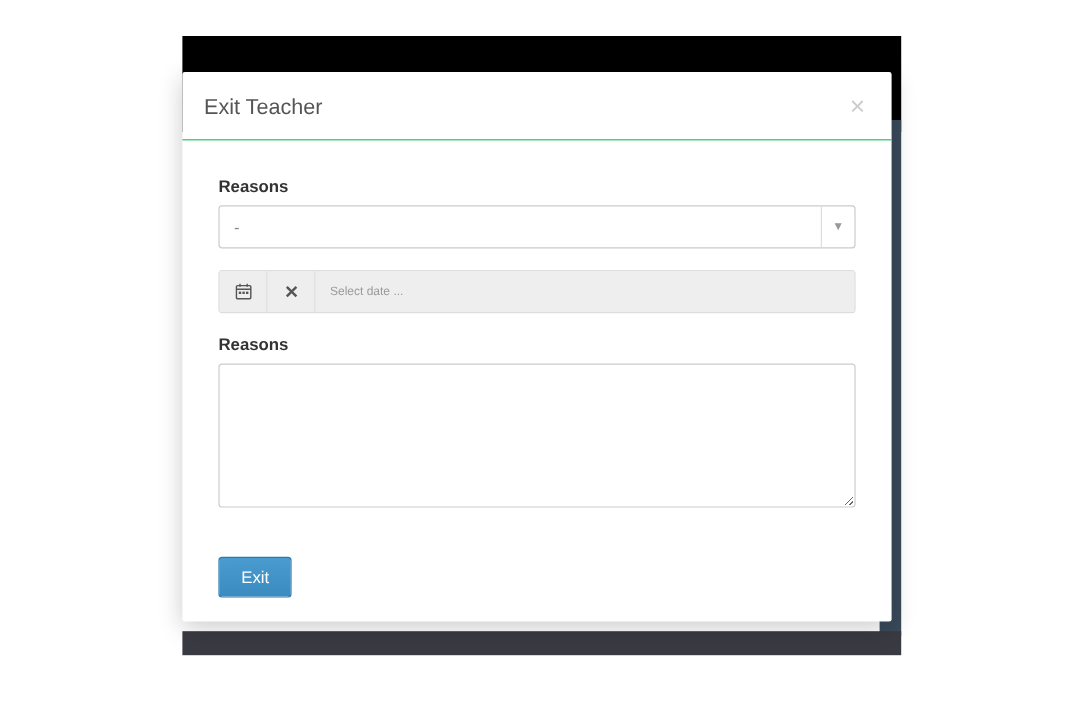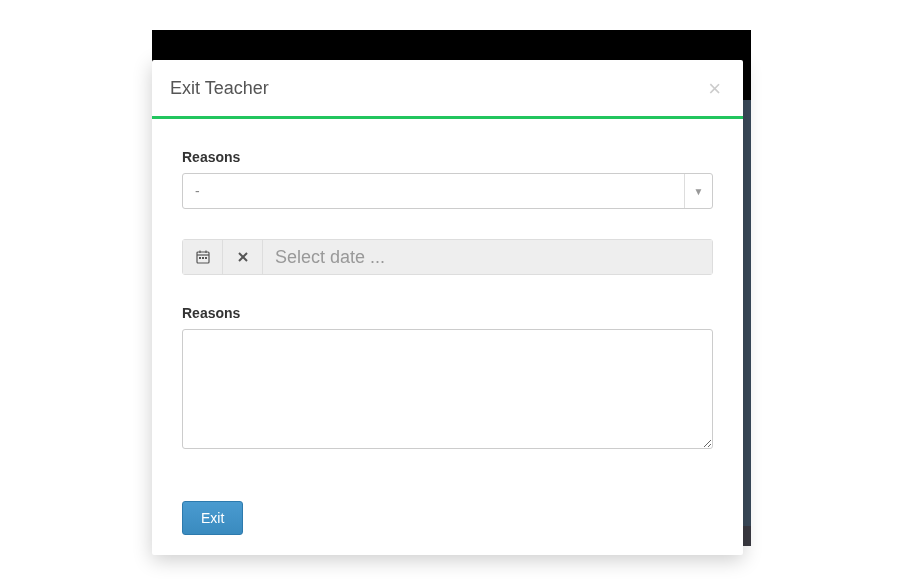--- a/index.html
+++ b/index.html
@@ -43,45 +43,45 @@
       position: absolute;
       top: 60px;
       left: 152px;
       right: 160px;
       background: #fff;
       box-shadow: 0 5px 20px rgba(0,0,0,0.2);
       border-radius: 2px;
     }
     .modal-header {
       padding: 18px 18px 16px 18px;
-      border-bottom: 3px solid #22c55e;
+      border-bottom: 1px solid #22c55e;
       display: flex;
       justify-content: space-between;
-      align-items: flex-start;
+      align-items: flex-end;
       gap: 44px;
     }
     .modal-title {
       font-size: 18px;
       font-weight: 400;
       color: #555;
     }
     .close-btn {
       background: none;
       border: none;
       font-size: 22px;
       color: #ccc;
       cursor: pointer;
       line-height: 1;
       padding: 0 4px;
     }
     .modal-body {
       padding: 30px 30px 18px 30px;
     }
     .form-group {
-      margin-bottom: 30px;
+      margin-bottom: 18px;
     }
     .form-label {
       display: block;
       font-weight: 700;
       font-size: 14px;
       color: #333;
       margin-bottom: 8px;
     }
     .select-wrap {
       display: flex;
@@ -128,21 +128,21 @@
       border-top: none;
       border-bottom: none;
       border-left: none;
       cursor: pointer;
     }
     .date-input {
       flex: 1;
       border: none;
       background: #eeeeee;
       padding: 17px 12px;
-      font-size: 18px;
+      font-size: 10px;
       color: #888;
       outline: none;
     }
     .date-input::placeholder {
       color: #999;
     }
     .remarks-area {
       width: 100%;
       height: 120px;
       border: 1px solid #ccc;

